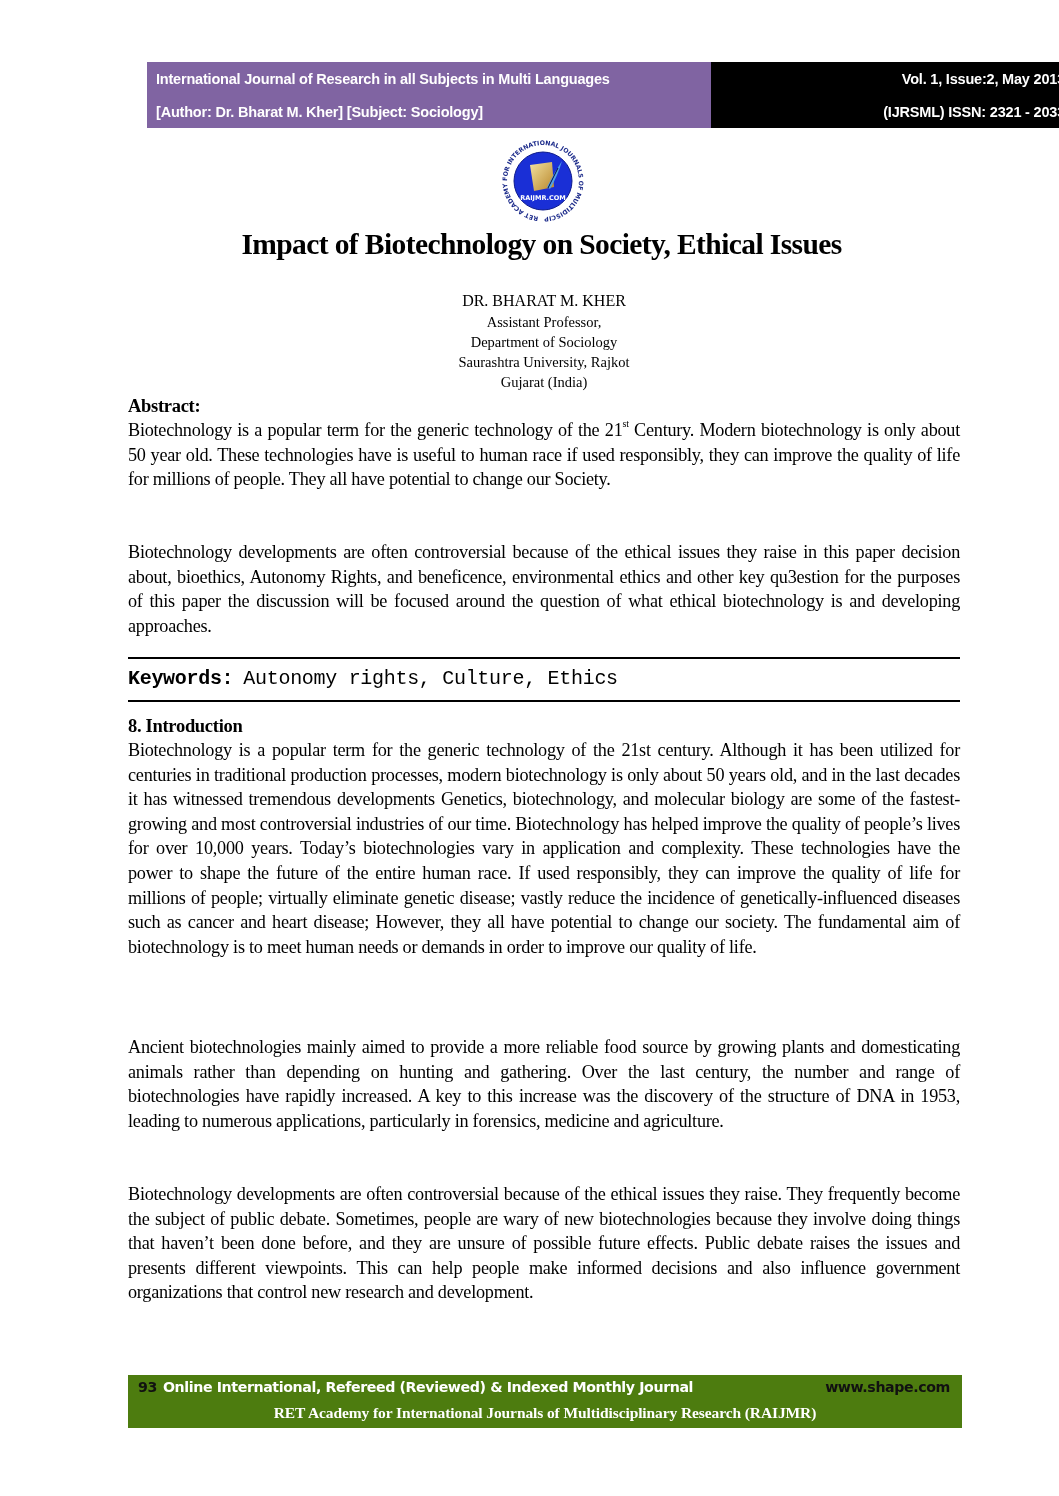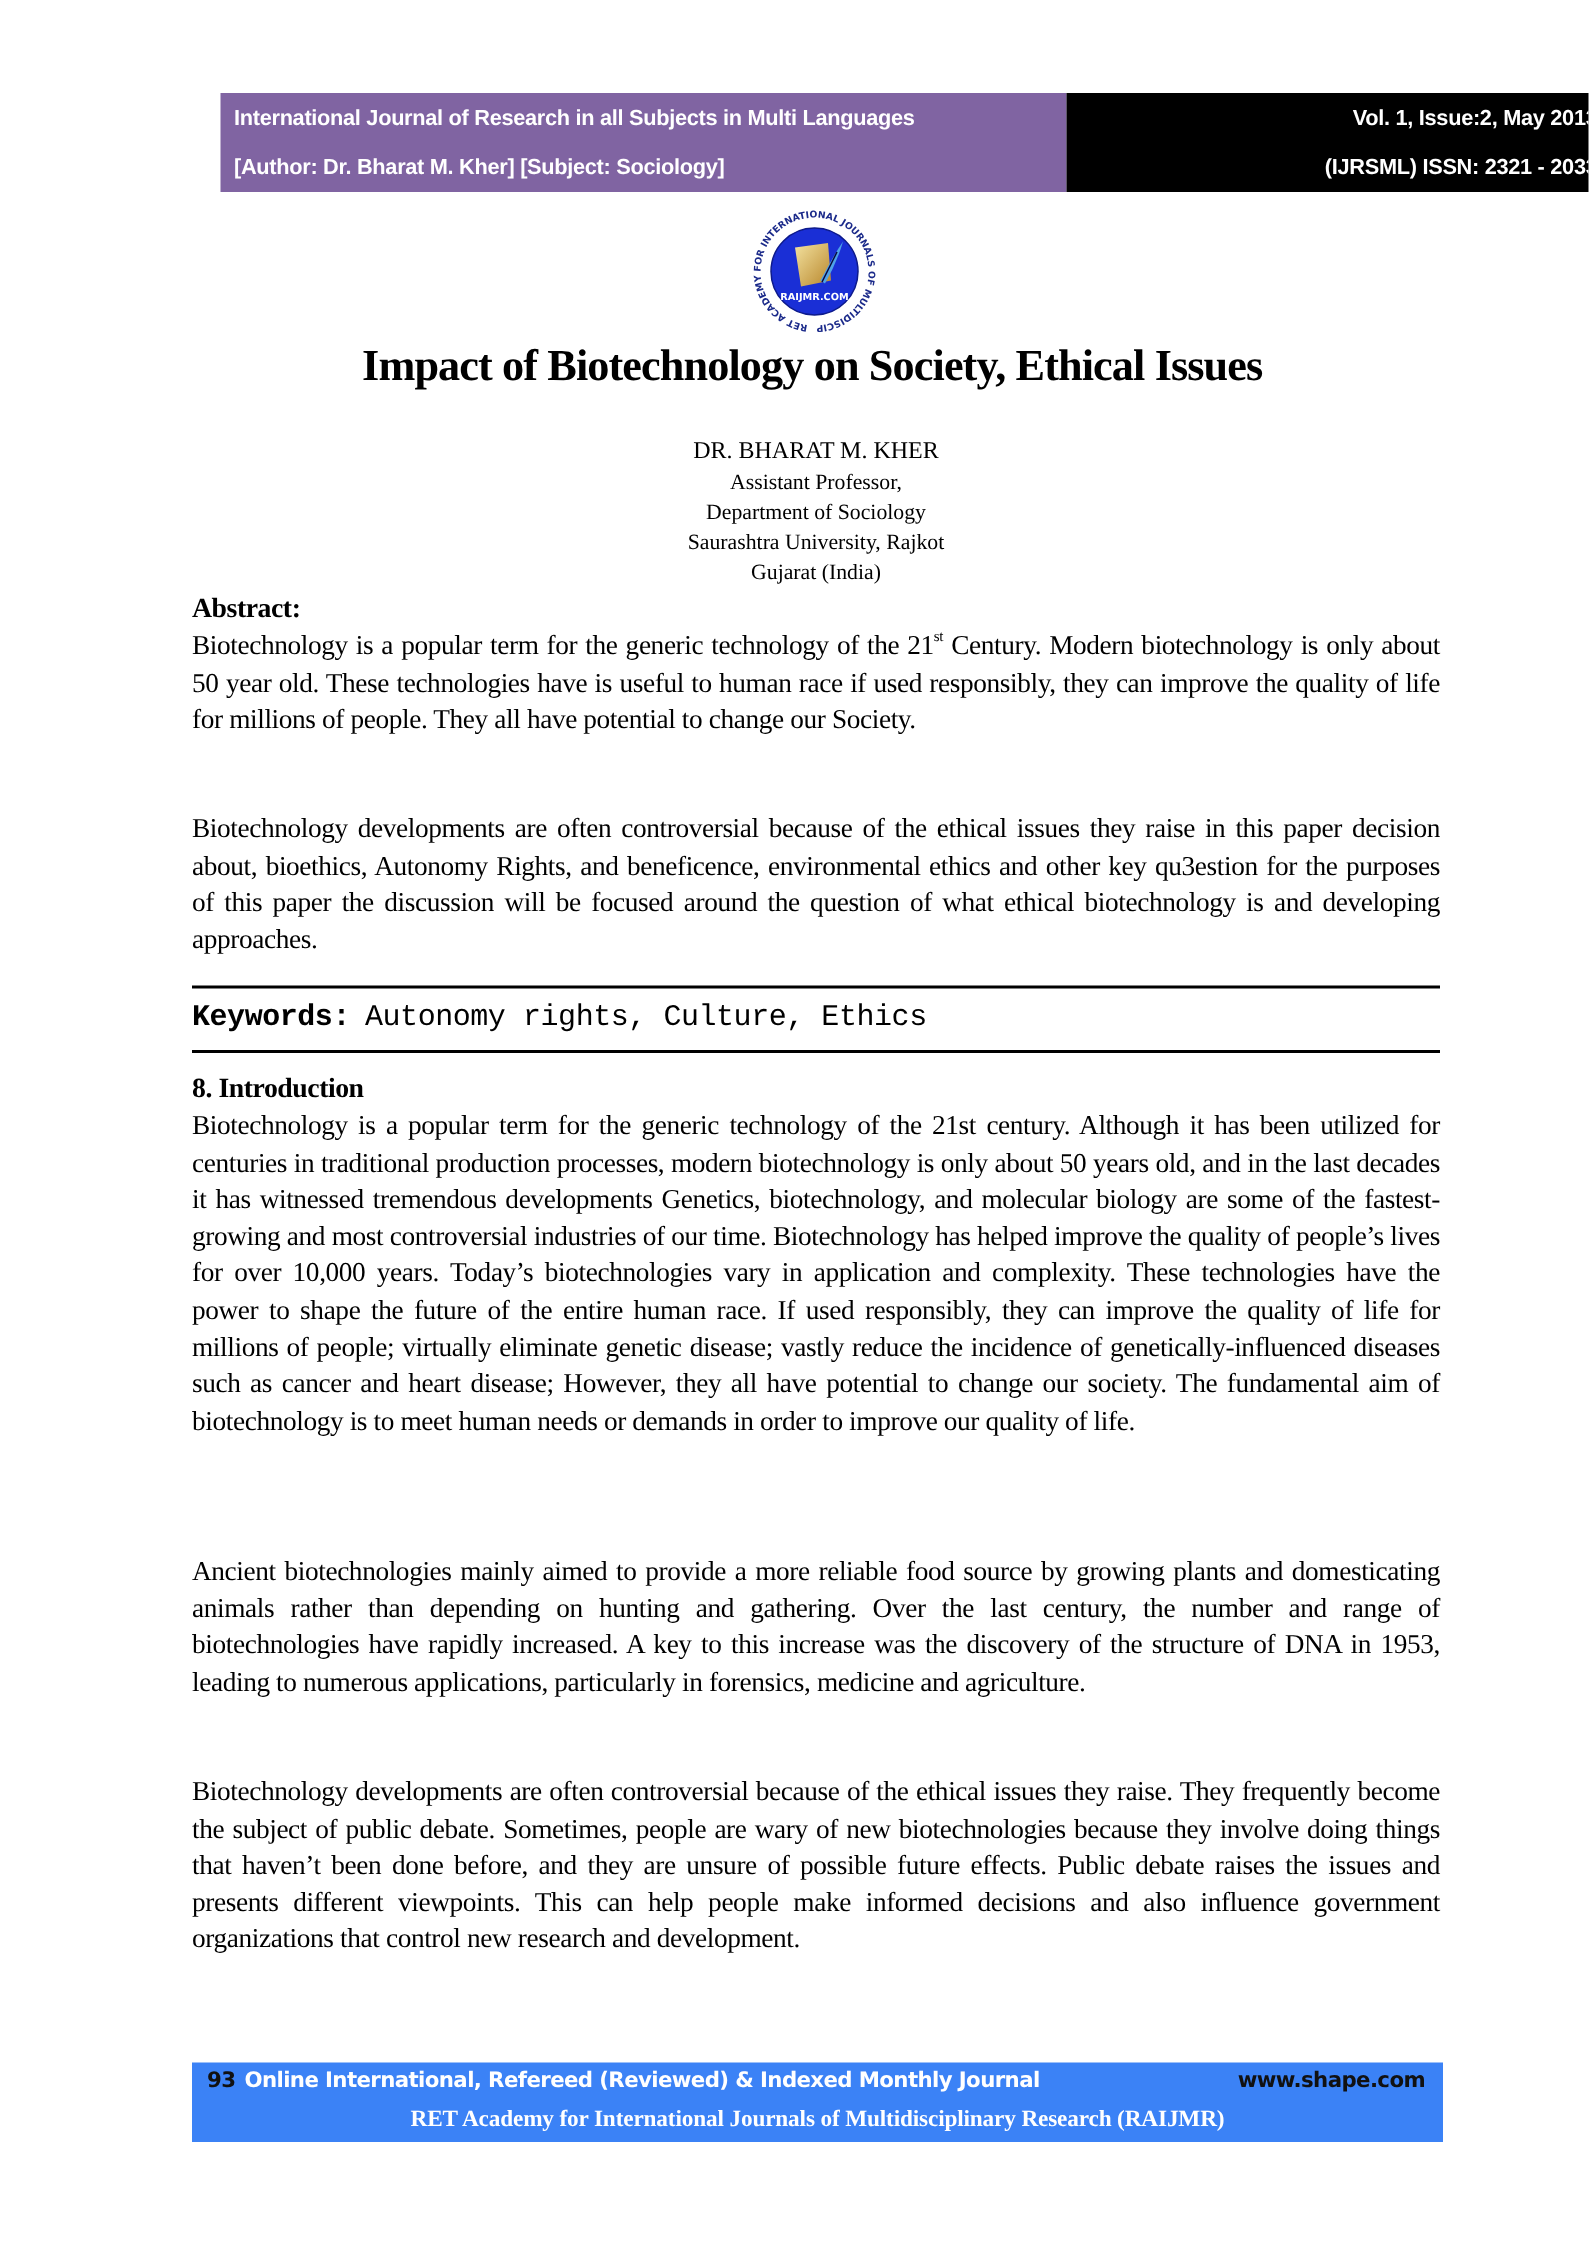--- a/index.html
+++ b/index.html
@@ -39,21 +39,21 @@
     .rule2 { top: 700px; }
     .keywords { position: absolute; left: 128px; top: 667px; font-family: Liberation Mono, monospace; font-size: 20px; color: #000; letter-spacing: -0.3px; white-space: nowrap; }
     .keywords .kw-label { font-weight: bold; margin-right: 10px; }
 
     .intro-h { top: 716px; }
     .intro-p1 { top: 738px; }
     .intro-p2 { top: 1035px; }
     .intro-p3 { top: 1182px; }
 
     
-    .ftr { position: absolute; left: 128px; top: 1375px; width: 834px; height: 53px; background: #3b82f6; }
+    .ftr { position: absolute; left: 128px; top: 1375px; width: 834px; height: 53px; background: #4d7c0f; }
     .ftr-line1 { position: absolute; left: 10px; right: 12px; top: 4px; height: 22px; font-family: "DejaVu Sans", sans-serif; font-weight: bold; font-size: 14.2px; color: #fff; white-space: nowrap; letter-spacing: -0.4px; }
     .ftr-num { color: #111; margin-right: 6px; }
     .ftr-web { position: absolute; right: 0; top: 0; color: #111; }
     .ftr-line2 { position: absolute; left: 0; right: 0; top: 29px; text-align: center; font-family: "Liberation Serif", serif; font-weight: bold; font-size: 15.5px; color: #fff; white-space: nowrap; letter-spacing: -0.1px; }
   </style>
 </head>
 <body>
 
 <div class="page">
 

